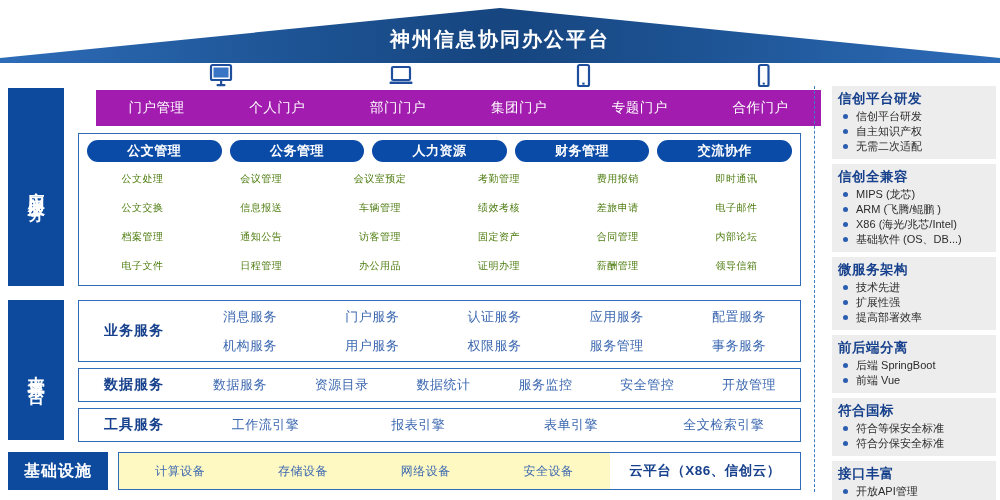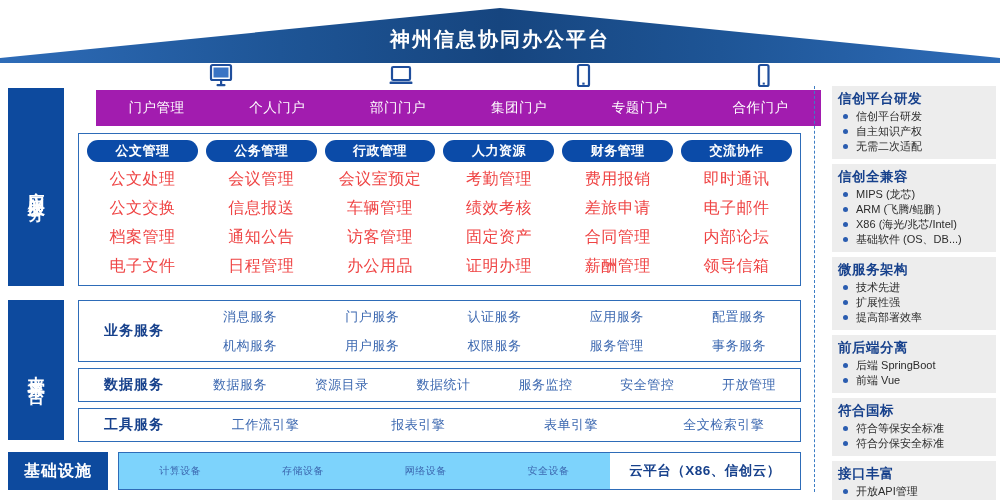--- a/index.html
+++ b/index.html
@@ -53,22 +53,22 @@
     border:1px solid #2E6CB8;background:#ffffff;box-sizing:border-box;
   }
   .pillrow{display:flex;padding:6px 4px 2px 4px;}
   .pill{
     flex:1;margin:0 4px;background:#0B4BA8;color:#ffffff;
     border-radius:11px;height:22px;line-height:22px;text-align:center;
     font-size:13px;font-weight:bold;letter-spacing:.5px;
   }
   .gridrow{display:flex;padding:0 4px;}
   .gcell{
-    flex:1;margin:0 4px;text-align:center;color:#ef4444;
-    font-size:16px;height:29px;line-height:29px;letter-spacing:.5px;
+    flex:1;margin:0 4px;text-align:center;color:#4d7c0f;
+    font-size:10px;height:29px;line-height:29px;letter-spacing:.5px;
   }
 
   
   .supbox{
     position:absolute;left:78px;border:1px solid #2E6CB8;
     background:#ffffff;box-sizing:border-box;display:flex;align-items:center;
   }
   #sup-biz{top:300px;width:723px;height:62px;}
   #sup-data{top:368px;width:723px;height:34px;}
   #sup-tool{top:408px;width:723px;height:34px;}
@@ -84,21 +84,21 @@
   }
   #sup-biz .supcell{line-height:29px;}
 
   
   .infbox{
     position:absolute;left:118px;top:452px;width:683px;height:38px;
     border:1px solid #2E6CB8;box-sizing:border-box;display:flex;background:#ffffff;
   }
   .infcell{
     flex:1;display:flex;align-items:center;justify-content:center;
-    color:#3C68B0;font-size:10px;background:#7dd3fc;letter-spacing:.5px;
+    color:#3C68B0;font-size:12px;background:#fef9c3;letter-spacing:.5px;
   }
   .infcell.hl{
     background:#ffffff;color:#17418C;font-weight:bold;font-size:13.5px;flex:1.55;
   }
 
   
   .divider{
     position:absolute;left:814px;top:86px;width:0;height:406px;
     border-left:1.5px dashed #3C7CC4;
   }
@@ -188,21 +188,20 @@
     <div class="pitem">部门门户</div>
     <div class="pitem">集团门户</div>
     <div class="pitem">专题门户</div>
     <div class="pitem">合作门户</div>
   </div>
 
   <div class="appbox">
     <div class="pillrow">
       <div class="pill">公文管理</div>
       <div class="pill">公务管理</div>
-      <div class="pill">行政管理</div>
       <div class="pill">人力资源</div>
       <div class="pill">财务管理</div>
       <div class="pill">交流协作</div>
     </div>
 
     <div class="gridrow">
       <div class="gcell">公文处理</div>
       <div class="gcell">会议管理</div>
       <div class="gcell">会议室预定</div>
       <div class="gcell">考勤管理</div>

